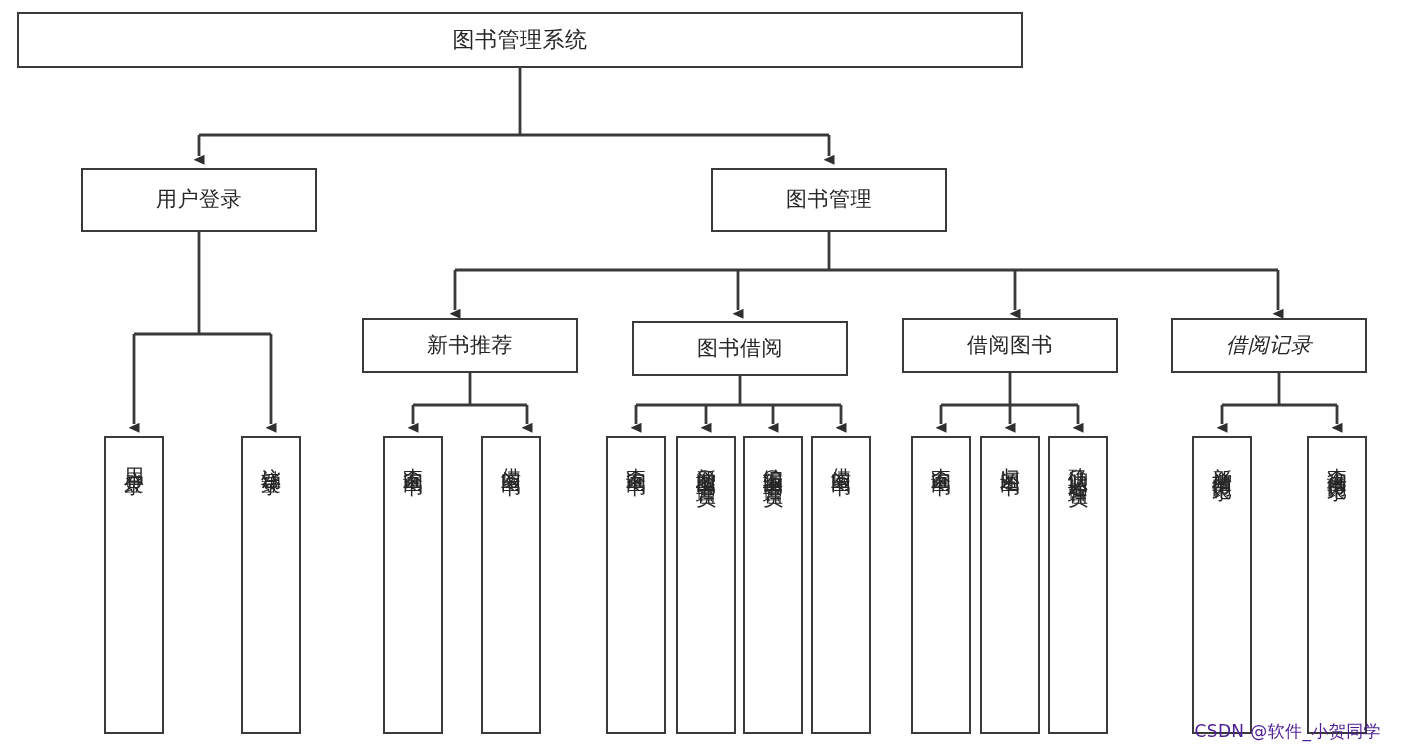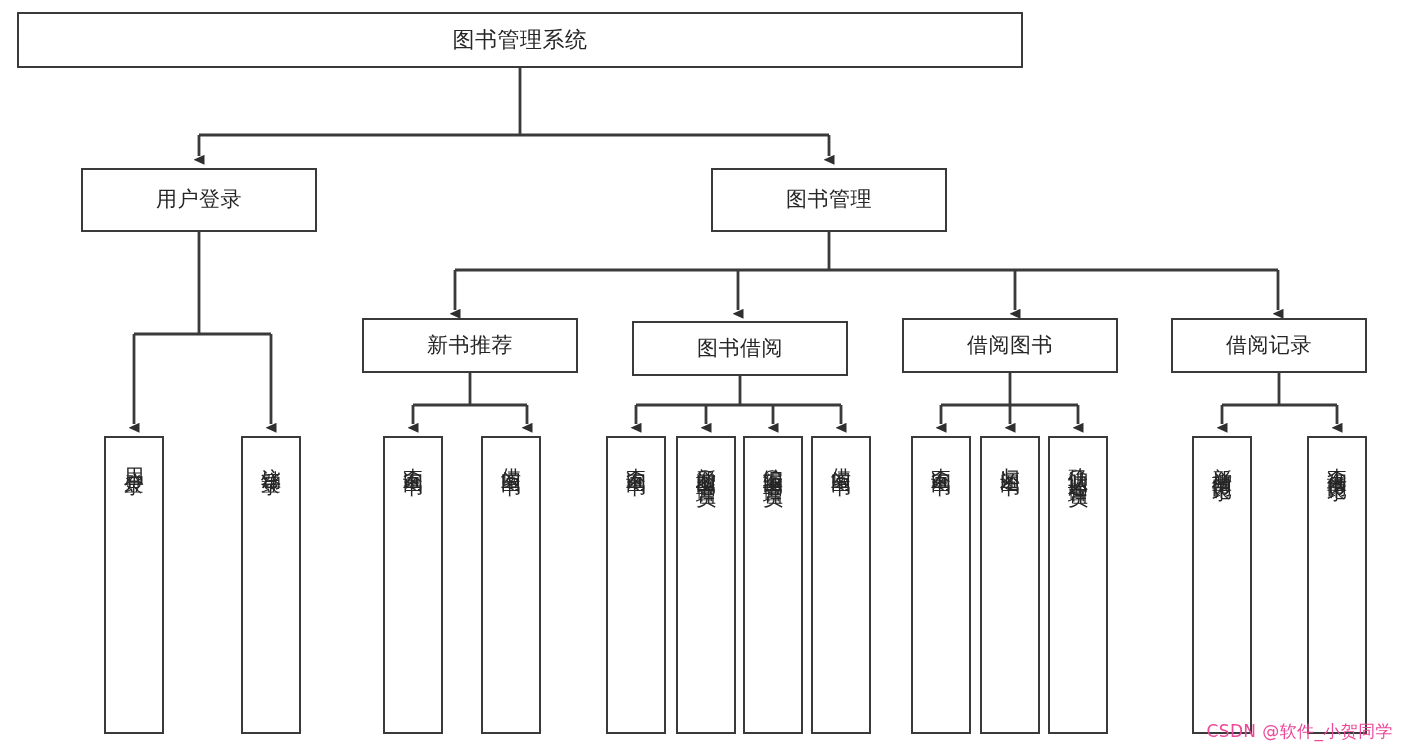--- a/index.html
+++ b/index.html
@@ -48,24 +48,24 @@
     writing-mode:vertical-rl;
     text-orientation:upright;
     -webkit-writing-mode:vertical-rl;
     font-size:20px;
     line-height:1.26;
     letter-spacing:3px;
     white-space:normal;
   }
   .watermark{
     position:absolute;
-    right:12px;
+    right:24px;
     bottom:4px;
     font-size:17px;
-    color:#ec4899;
+    color:#4c1d95;
     letter-spacing:0.4px;
     white-space:nowrap;
     user-select:none;
   }
 </style>
 </head>
 <body>
 
 <div id="canvas">
 
@@ -132,21 +132,21 @@
 
   <div class="node" style="left:711px;top:168px;width:236px;height:64px;">
     <span class="label">图书管理</span>
   </div>
   <div class="node" style="left:632px;top:321px;width:216px;height:55px;">
     <span class="label">图书借阅</span>
   </div>
   <div class="node" style="left:902px;top:318px;width:216px;height:55px;">
     <span class="label">借阅图书</span>
   </div>
-  <div class="node" style="left:1171px;top:318px;width:196px;height:55px;">
+  <div class="node" style="left:1171px;top:318px;width:196px;height:55px;font-style:italic;">
     <span class="label">借阅记录</span>
   </div>
 
   <div class="node vert" style="left:104px;top:436px;width:60px;height:298px;">
     <span class="label">用户登录</span>
   </div>
   <div class="node vert" style="left:241px;top:436px;width:60px;height:298px;">
     <span class="label">注销登录</span>
   </div>
 

